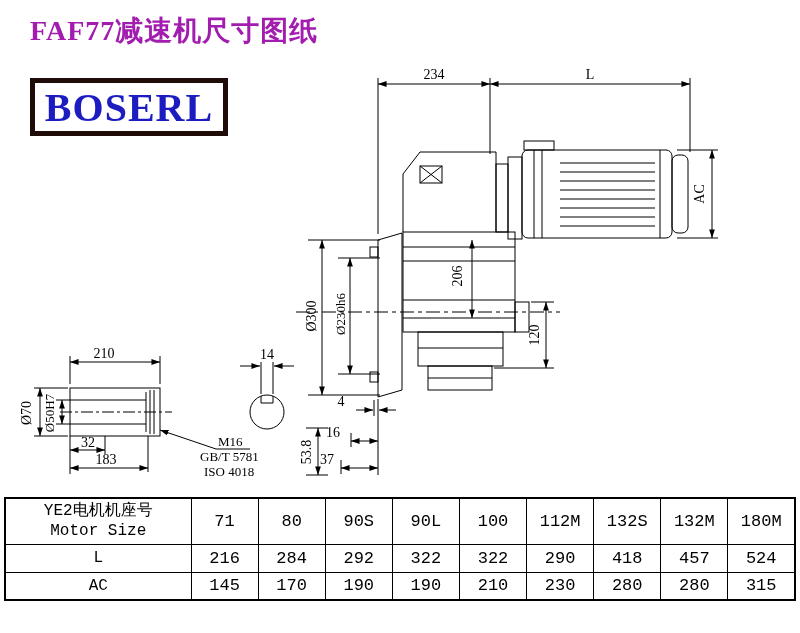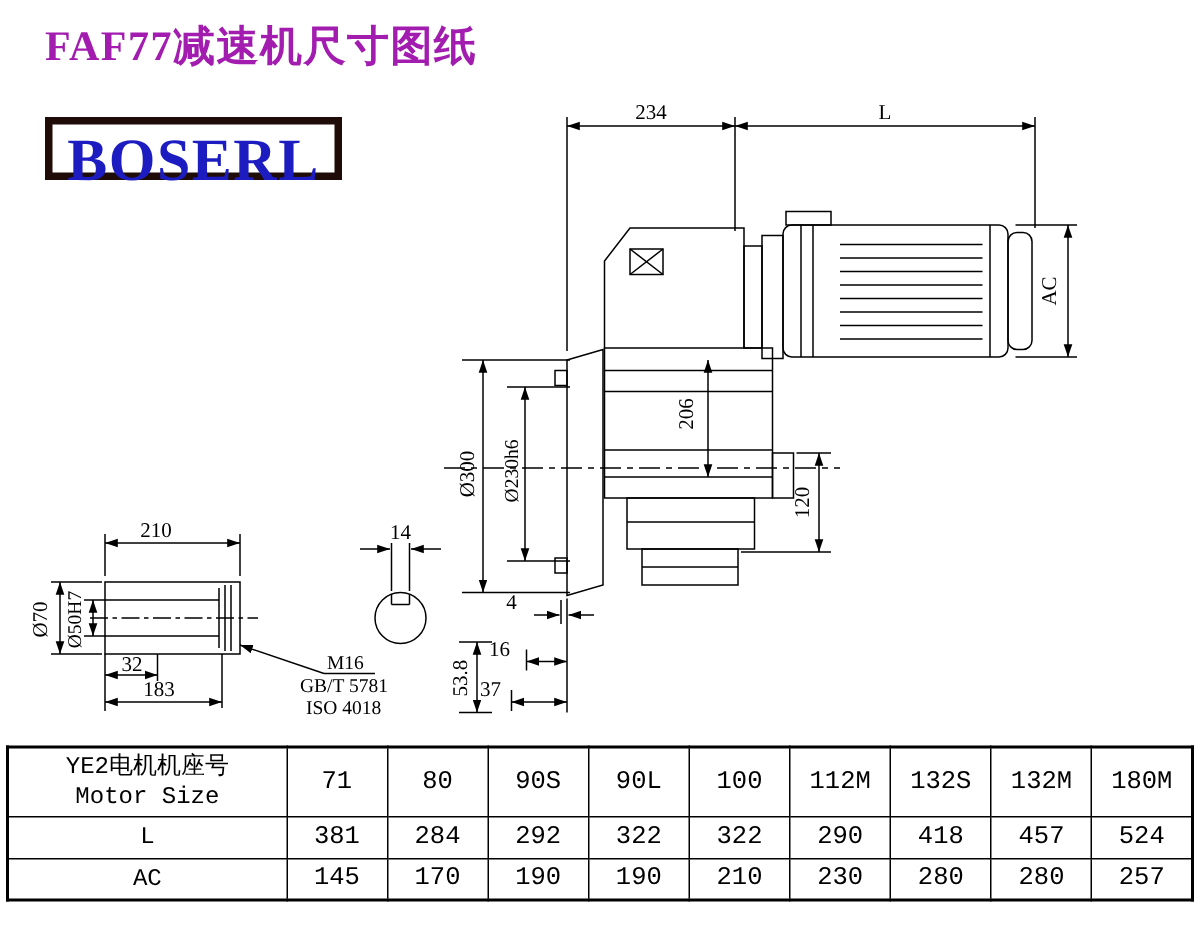--- a/index.html
+++ b/index.html
@@ -1,21 +1,21 @@
 <!DOCTYPE html>
 <html><head>
 <meta charset="utf-8">
 <style>
   * { margin:0; padding:0; box-sizing:border-box; }
   html,body { width:800px; height:633px; background:#ffffff; position:relative; overflow:hidden;
     font-family:"Liberation Sans", sans-serif; color:#000; }
   .title { position:absolute; left:30px; top:12px; font-size:28px; font-weight:bold;
     color:#a21caf; font-family:"Liberation Serif", serif; letter-spacing:1px; }
-  .logo-box { position:absolute; left:30px; top:78px; width:198px; height:42px;
-    border:5px solid #1f0c08; background:#fff; display:flex; align-items:flex-start; justify-content:center; }
+  .logo-box { position:absolute; left:30px; top:78px; width:198px; height:58px;
+    border:5px solid #1f0c08; background:#fff; display:flex; align-items:center; justify-content:center; }
   .logo-box span { font-family:"Liberation Serif", serif; font-weight:bold; font-size:40px;
     color:#1c1cc0; letter-spacing:1px; }
   svg.drawing { position:absolute; left:0; top:0; }
   table.dim-table { position:absolute; left:4px; top:497px; width:792px; border-collapse:collapse;
     table-layout:fixed; text-align:center; border:2px solid #000;
     font-family:"Liberation Mono","DejaVu Sans",monospace; font-size:17px; }
   .dim-table th, .dim-table td { border:1px solid #000; padding:0; font-weight:normal; }
   .dim-table th { height:46px; }
   .dim-table td { height:28px; }
   .dim-table .rowhead { width:186px; font-size:16px; line-height:1.25; }
@@ -206,36 +206,36 @@
     <th>90S</th>
     <th>90L</th>
     <th>100</th>
     <th>112M</th>
     <th>132S</th>
     <th>132M</th>
     <th>180M</th>
   </tr>
   <tr>
     <td class="rowhead">L</td>
-    <td>381</td>
+    <td>216</td>
     <td>284</td>
     <td>292</td>
     <td>322</td>
     <td>322</td>
     <td>290</td>
     <td>418</td>
     <td>457</td>
     <td>524</td>
   </tr>
   <tr>
     <td class="rowhead">AC</td>
     <td>145</td>
     <td>170</td>
     <td>190</td>
     <td>190</td>
     <td>210</td>
     <td>230</td>
     <td>280</td>
     <td>280</td>
-    <td>257</td>
+    <td>315</td>
   </tr>
 </tbody>
   </table>
 
 </body></html>

